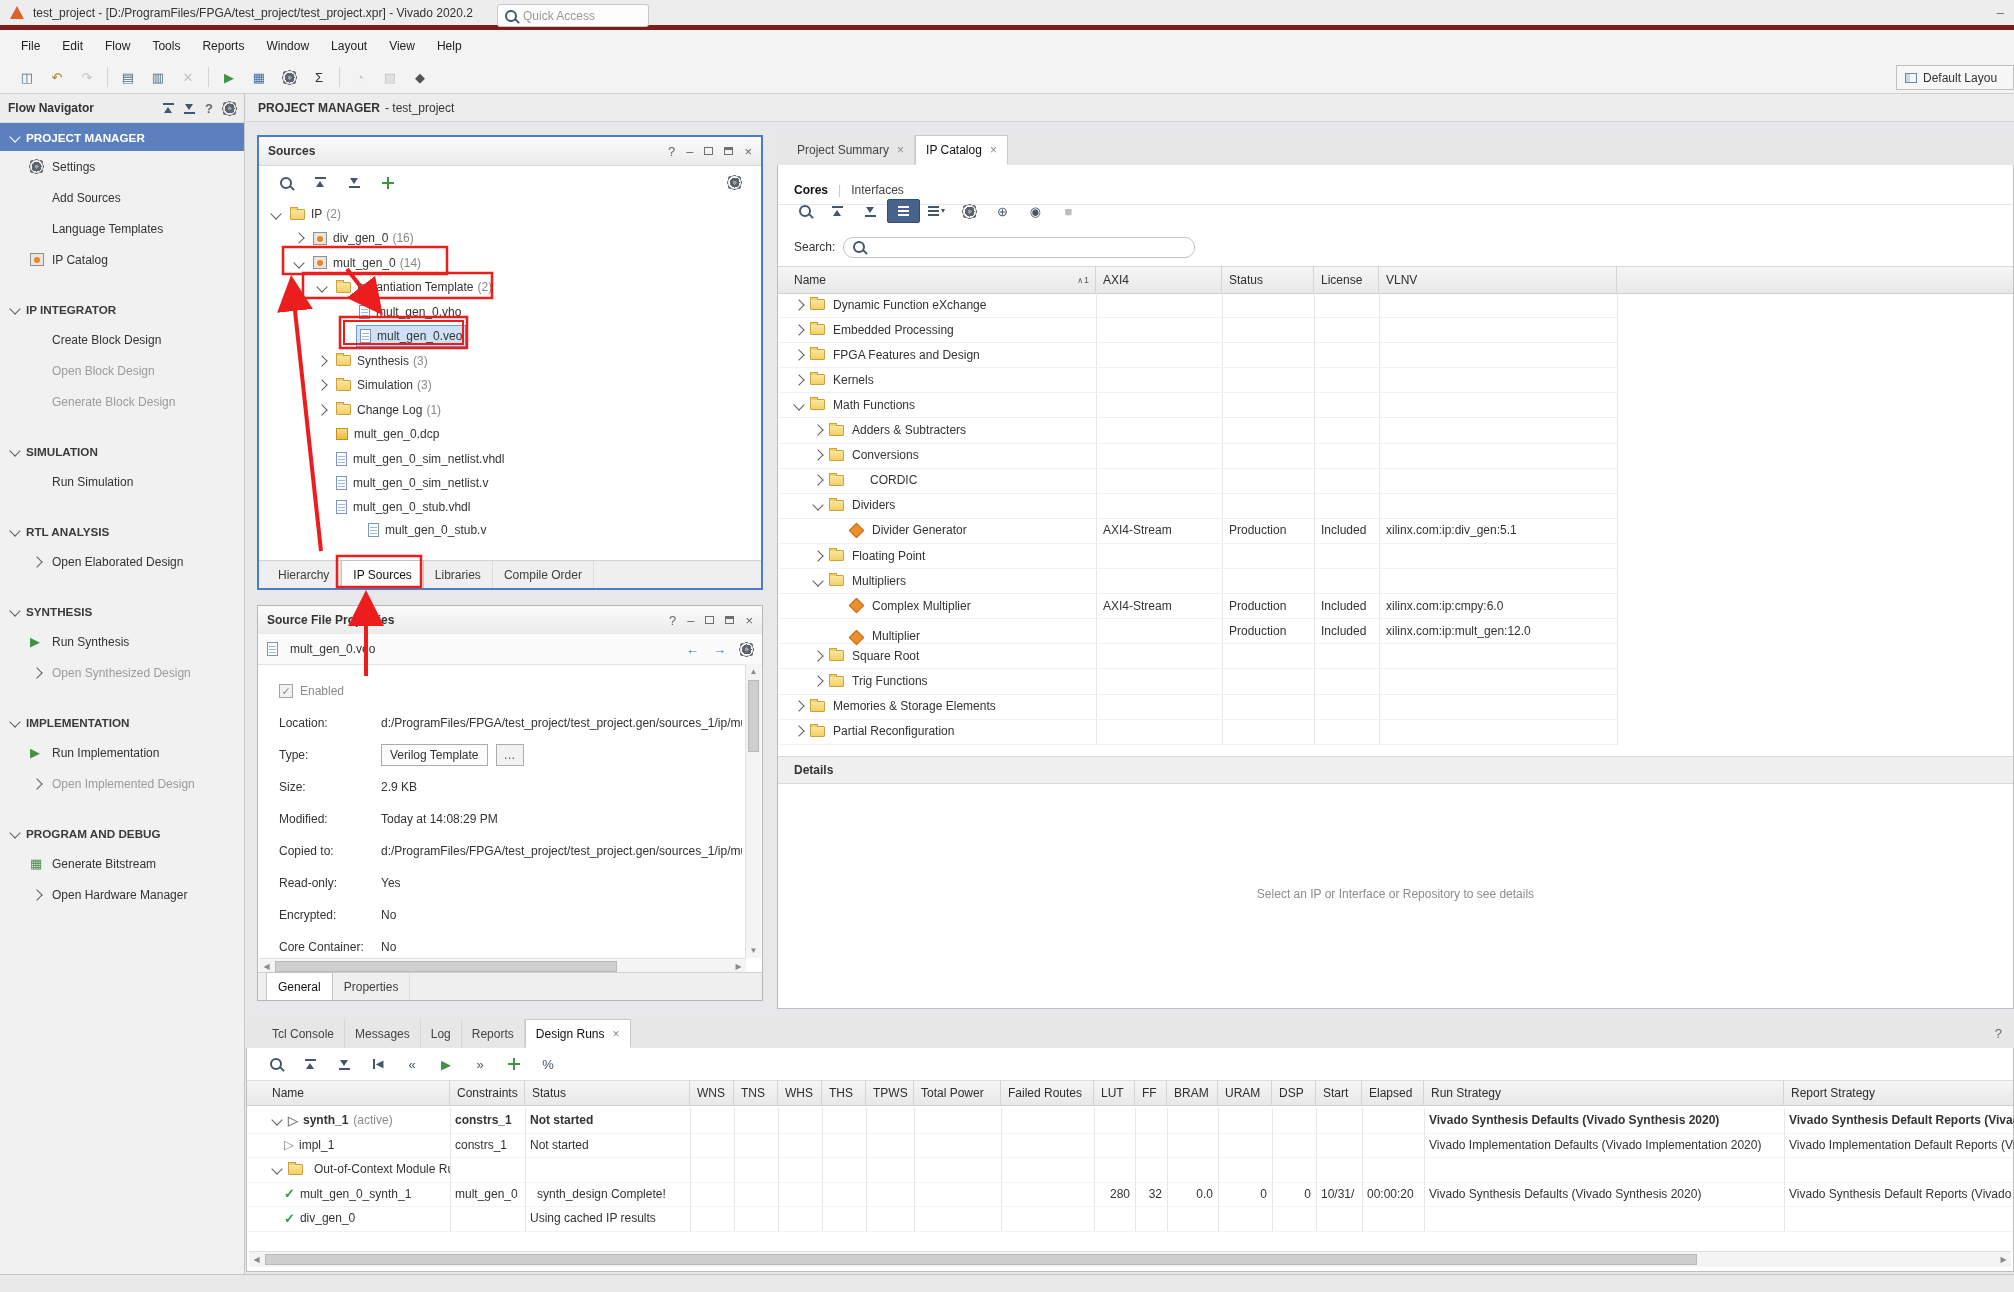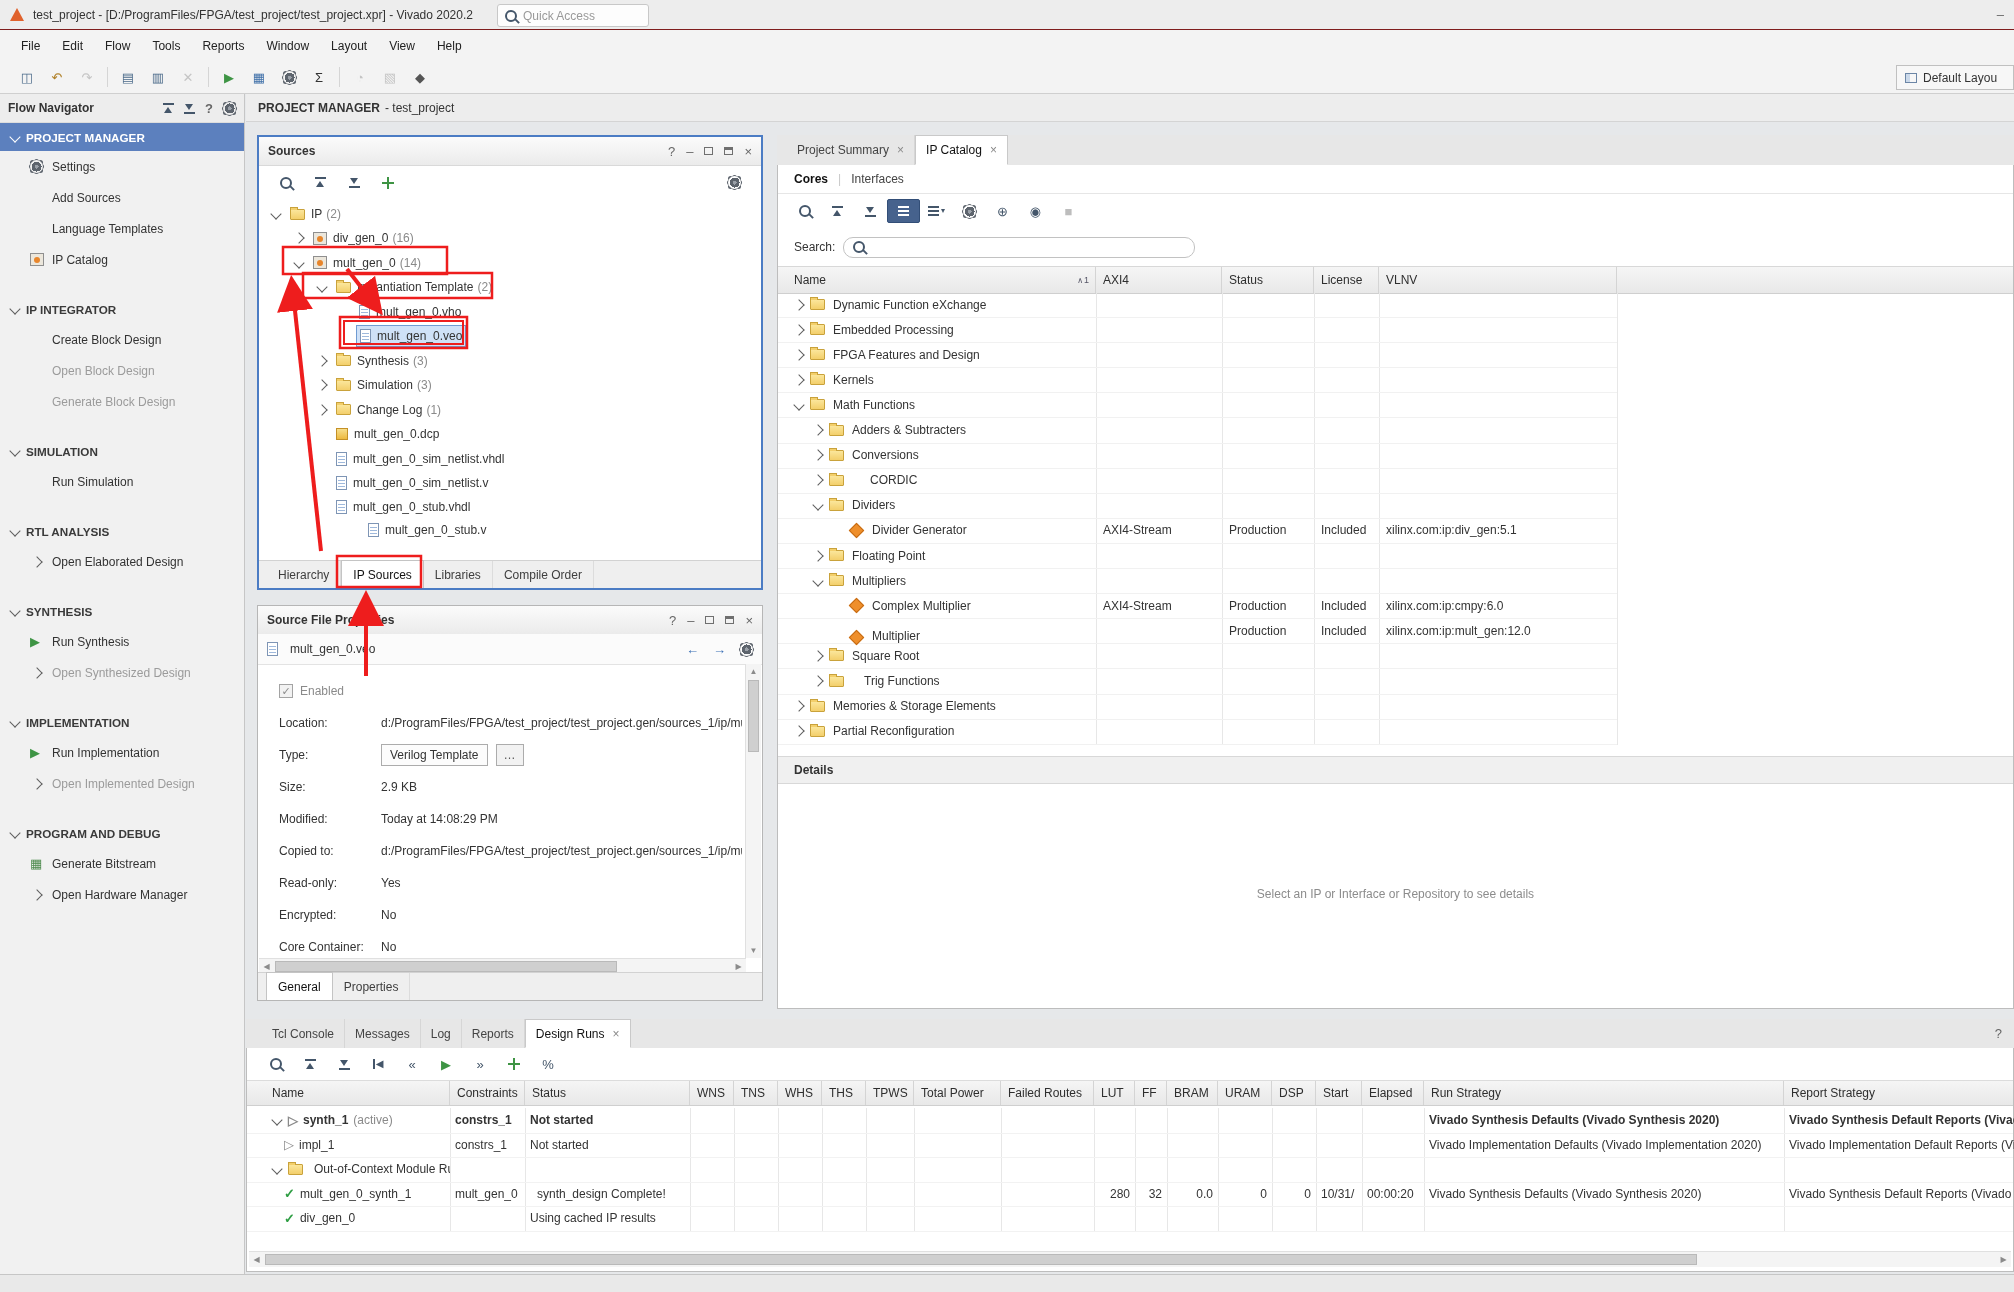--- a/index.html
+++ b/index.html
@@ -1,19 +1,19 @@
 <!DOCTYPE html>
 <html><head>
 <meta charset="utf-8">
 <style>
 html,body{margin:0;padding:0}
 body{font-family:"Liberation Sans",sans-serif;background:#D8D8D8}
 #root{position:relative;width:2014px;height:1292px;background:#E6E8EA;overflow:hidden;font-size:12px;color:#333}
 
-#titlebar{position:absolute;left:0;top:0;width:2014px;height:30px;background:#EDEDED;border-bottom:1px solid #7f1d1d;display:flex;align-items:center;padding:0 10px;box-sizing:border-box}
+#titlebar{position:absolute;left:0;top:0;width:2014px;height:30px;background:#EDEDED;border-bottom:5px solid #7f1d1d;display:flex;align-items:center;padding:0 10px;box-sizing:border-box}
 #vivado-logo{width:0;height:0;border-left:7px solid transparent;border-right:7px solid transparent;border-bottom:13px solid #E0622D;margin-right:9px}
 #titlebar .wb{margin-left:auto;display:flex;gap:16px;color:#555}
 #menubar{position:absolute;left:0;top:30px;width:2014px;height:31px;background:#F3F3F3;display:flex;align-items:center;padding-left:10px;box-sizing:border-box}
 .menu-item{padding:0 11px;height:100%;display:flex;align-items:center;color:#222}
 #quick-access{position:absolute;left:497px;top:4px;width:152px;height:23px;border:1px solid #C8C8C8;border-radius:3px;background:#FDFDFD;display:flex;align-items:center;padding:0 7px;color:#999;box-sizing:border-box;gap:6px}
 #toolbar{position:absolute;left:0;top:61px;width:2014px;height:33px;background:#F3F3F3;border-bottom:1px solid #CFCFCF;display:flex;align-items:center;padding-left:12px;box-sizing:border-box}
 .tbtn{width:30px;height:26px;display:flex;align-items:center;justify-content:center;flex:none}
 .tbtn.pressed{background:#46628D;border:1px solid #324E77;border-radius:2px;box-sizing:border-box}
 .tbtn.pressed .ic-bars{color:#FFF}
 .tsep{width:1px;height:20px;background:#D5D5D5;margin:0 5px;flex:none}
@@ -90,21 +90,21 @@
 .hscroll{position:absolute;height:15px;background:#F4F4F4;border-top:1px solid #E0E0E0}
 .hthumb{position:absolute;top:2px;bottom:2px;background:#CFCFCF;border:1px solid #B9B9B9}
 .sarrow{position:absolute;width:15px;height:15px;display:flex;align-items:center;justify-content:center;color:#8B8B8B;font-size:8px}
 
 #catalog-panel{position:absolute;left:777px;top:135px;width:1237px;height:874px}
 #catalog-tabs{position:absolute;left:0;top:0;right:0;height:30px;background:#E7E7E7;border-bottom:1px solid #C9C9C9;display:flex;align-items:stretch;padding-left:10px}
 .dtab{display:flex;align-items:center;gap:8px;padding:0 10px;color:#444;border-right:1px solid #D6D6D6}
 .dtab.active{background:#FFF;border:1px solid #C9C9C9;border-bottom:1px solid #FFF;color:#111}
 .tab-close{color:#8A8A8A}
 #catalog-body{position:absolute;left:0;top:30px;right:0;bottom:0;background:#FFF;border:1px solid #BDBDBD;border-top:none;box-sizing:border-box}
-#catalog-subtabs{position:absolute;left:0;top:0;right:0;height:28px;border-bottom:1px solid #E6E6E6;display:flex;align-items:center;padding-left:16px;gap:10px}
+#catalog-subtabs{position:absolute;left:0;top:11px;right:0;height:28px;border-bottom:1px solid #E6E6E6;display:flex;align-items:center;padding-left:16px;gap:10px}
 #catalog-toolbar{position:absolute;left:0;top:28px;right:0;height:36px;display:flex;align-items:center;padding-left:10px}
 #catalog-toolbar .tbtn{width:33px;height:24px}
 #catalog-search{position:absolute;left:0;top:64px;right:0;height:36px;display:flex;align-items:center;padding-left:16px}
 .searchbox{width:352px;height:21px;border:1px solid #C2C2C2;border-radius:10px;background:#FFF;display:flex;align-items:center;padding:0 9px;margin-left:8px;box-sizing:border-box;gap:6px}
 #catalog-header{position:absolute;left:0;top:101px;right:0;height:26px;background:linear-gradient(#F5F5F5,#E8E8E8);border-top:1px solid #D8D8D8;border-bottom:1px solid #CFCFCF}
 .hcell{position:absolute;top:0;bottom:0;display:flex;align-items:center;padding-left:7px;border-right:1px solid #D4D4D4;color:#2E2E2E;box-sizing:border-box;white-space:nowrap;overflow:hidden}
 #catalog-rows{position:absolute;left:0;top:127px;right:0;height:453px}
 .crow{position:absolute;left:0;width:839px;height:25px;border-bottom:1px solid #F1F1F1}
 .cname{position:absolute;left:0;top:0;bottom:0;display:flex;align-items:center;white-space:nowrap}
 .ccell{position:absolute;top:0;bottom:0;display:flex;align-items:center;padding-left:7px;white-space:nowrap;overflow:hidden}
@@ -755,21 +755,21 @@
             <div class="cname" style="padding-left: 33px;">
               <span class="chev"></span>
               <span class="ic ic-folder"></span>
               <span style="margin-left: 2px;">Square Root</span>
             </div>
           </div>
           <div class="crow" style="top: 376.5px;">
             <div class="cname" style="padding-left: 33px;">
               <span class="chev"></span>
               <span class="ic ic-folder"></span>
-              <span style="margin-left: 14px;">Trig Functions</span>
+              <span style="margin-left: 2px;">Trig Functions</span>
             </div>
           </div>
           <div class="crow" style="top: 401.6px;">
             <div class="cname" style="padding-left: 14px;">
               <span class="chev"></span>
               <span class="ic ic-folder"></span>
               <span style="margin-left: 2px;">Memories &amp; Storage Elements</span>
             </div>
           </div>
           <div class="crow" style="top: 426.7px;">

